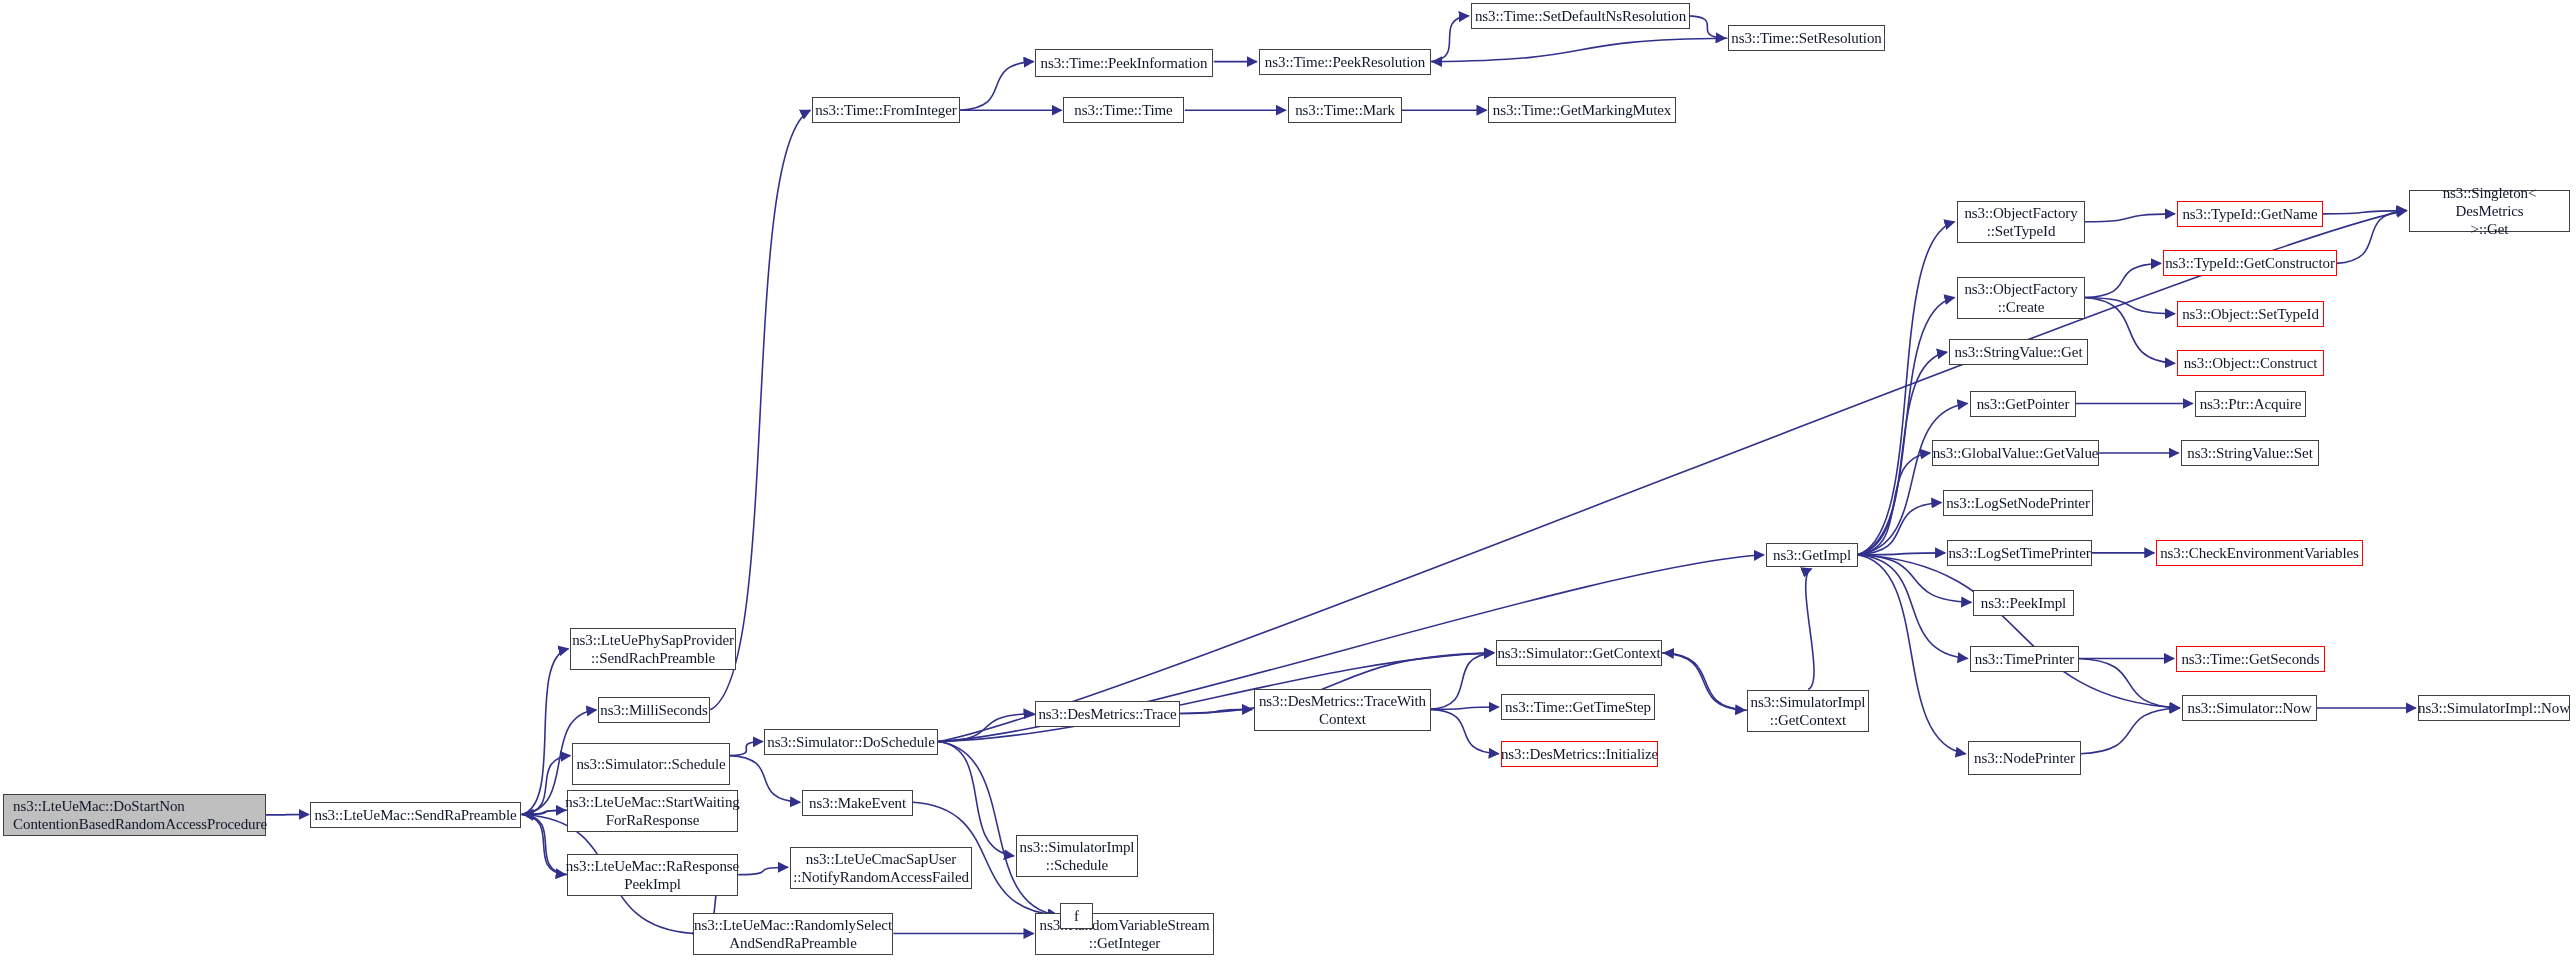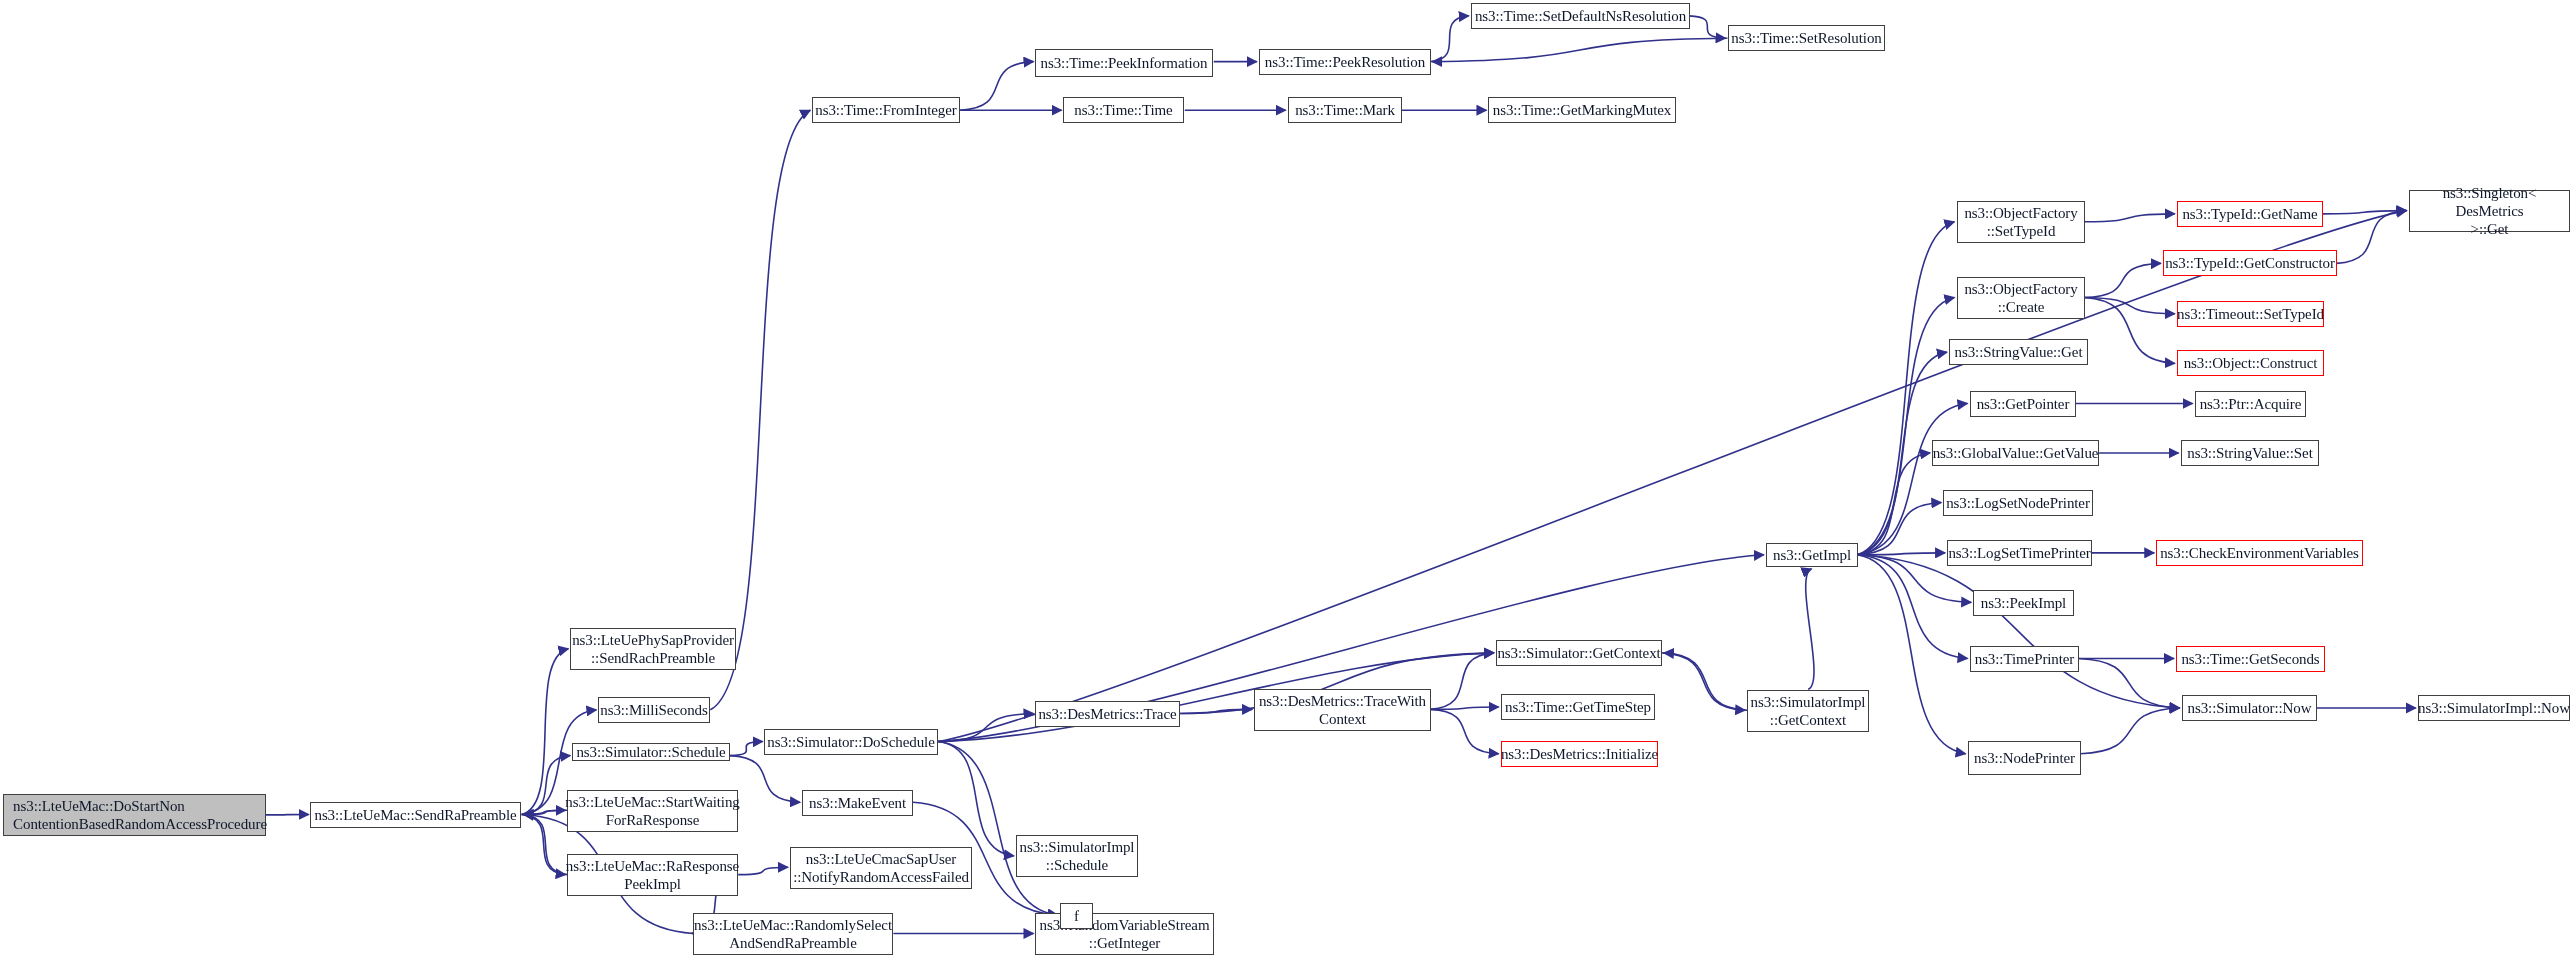--- a/index.html
+++ b/index.html
@@ -125,21 +125,21 @@
         <path d="M 2227 807 C 2303.3 804.06, 2256.7 760.94, 2333 758" fill="none" stroke="#31318c" stroke-width="1.7" marker-end="url(#arrow)"></path>
       </g>
   </svg>
   <div id="node-layer">
       <div class="node highlight" style="left: 2.8px; top: 794px; width: 263px; height: 42px;">ns3::LteUeMac::DoStartNon
 ContentionBasedRandomAccessProcedure</div>
       <div class="node" style="left: 310px; top: 802px; width: 211px; height: 26px;">ns3::LteUeMac::SendRaPreamble</div>
       <div class="node" style="left: 570px; top: 628px; width: 166px; height: 42px;">ns3::LteUePhySapProvider
 ::SendRachPreamble</div>
       <div class="node" style="left: 598px; top: 697px; width: 112px; height: 26px;">ns3::MilliSeconds</div>
-      <div class="node" style="left: 572px; top: 743px; width: 158px; height: 18px;">ns3::Simulator::Schedule</div>
+      <div class="node" style="left: 572px; top: 743px; width: 158px; height: 42px;">ns3::Simulator::Schedule</div>
       <div class="node" style="left: 567px; top: 790px; width: 171px; height: 42px;">ns3::LteUeMac::StartWaiting
 ForRaResponse</div>
       <div class="node" style="left: 567px; top: 854px; width: 171px; height: 42px;">ns3::LteUeMac::RaResponse
 PeekImpl</div>
       <div class="node" style="left: 693px; top: 913px; width: 200px; height: 42px;">ns3::LteUeMac::RandomlySelect
 AndSendRaPreamble</div>
       <div class="node" style="left: 790px; top: 847px; width: 182px; height: 42px;">ns3::LteUeCmacSapUser
 ::NotifyRandomAccessFailed</div>
       <div class="node" style="left: 1035px; top: 913px; width: 179px; height: 42px;">ns3::RandomVariableStream
 ::GetInteger</div>
@@ -164,21 +164,21 @@
       <div class="node" style="left: 1949px; top: 339px; width: 139px; height: 26px;">ns3::StringValue::Get</div>
       <div class="node" style="left: 1970px; top: 391px; width: 106px; height: 26px;">ns3::GetPointer</div>
       <div class="node" style="left: 1932px; top: 440px; width: 167px; height: 26px;">ns3::GlobalValue::GetValue</div>
       <div class="node" style="left: 1943px; top: 490px; width: 150px; height: 26px;">ns3::LogSetNodePrinter</div>
       <div class="node" style="left: 1947px; top: 540px; width: 145px; height: 26px;">ns3::LogSetTimePrinter</div>
       <div class="node" style="left: 1973px; top: 590px; width: 101px; height: 26px;">ns3::PeekImpl</div>
       <div class="node" style="left: 1970px; top: 646px; width: 109px; height: 26px;">ns3::TimePrinter</div>
       <div class="node" style="left: 1968px; top: 741px; width: 113px; height: 34px;">ns3::NodePrinter</div>
       <div class="node red" style="left: 2177px; top: 201px; width: 146px; height: 26px;">ns3::TypeId::GetName</div>
       <div class="node red" style="left: 2163px; top: 250px; width: 174px; height: 26px;">ns3::TypeId::GetConstructor</div>
-      <div class="node red" style="left: 2177px; top: 301px; width: 147px; height: 26px;">ns3::Timeout::SetTypeId</div>
+      <div class="node red" style="left: 2177px; top: 301px; width: 147px; height: 26px;">ns3::Object::SetTypeId</div>
       <div class="node red" style="left: 2177px; top: 350px; width: 147px; height: 26px;">ns3::Object::Construct</div>
       <div class="node" style="left: 2195px; top: 391px; width: 111px; height: 26px;">ns3::Ptr::Acquire</div>
       <div class="node" style="left: 2181px; top: 440px; width: 138px; height: 26px;">ns3::StringValue::Set</div>
       <div class="node red" style="left: 2156px; top: 540px; width: 207px; height: 26px;">ns3::CheckEnvironmentVariables</div>
       <div class="node red" style="left: 2176px; top: 646px; width: 149px; height: 26px;">ns3::Time::GetSeconds</div>
       <div class="node" style="left: 2182px; top: 695px; width: 135px; height: 26px;">ns3::Simulator::Now</div>
       <div class="node" style="left: 2418px; top: 695px; width: 152px; height: 26px;">ns3::SimulatorImpl::Now</div>
       <div class="node" style="left: 2409px; top: 190px; width: 161px; height: 42px;">ns3::Singleton&lt; DesMetrics
 &gt;::Get</div>
       <div class="node" style="left: 812px; top: 97px; width: 148px; height: 26px;">ns3::Time::FromInteger</div>

